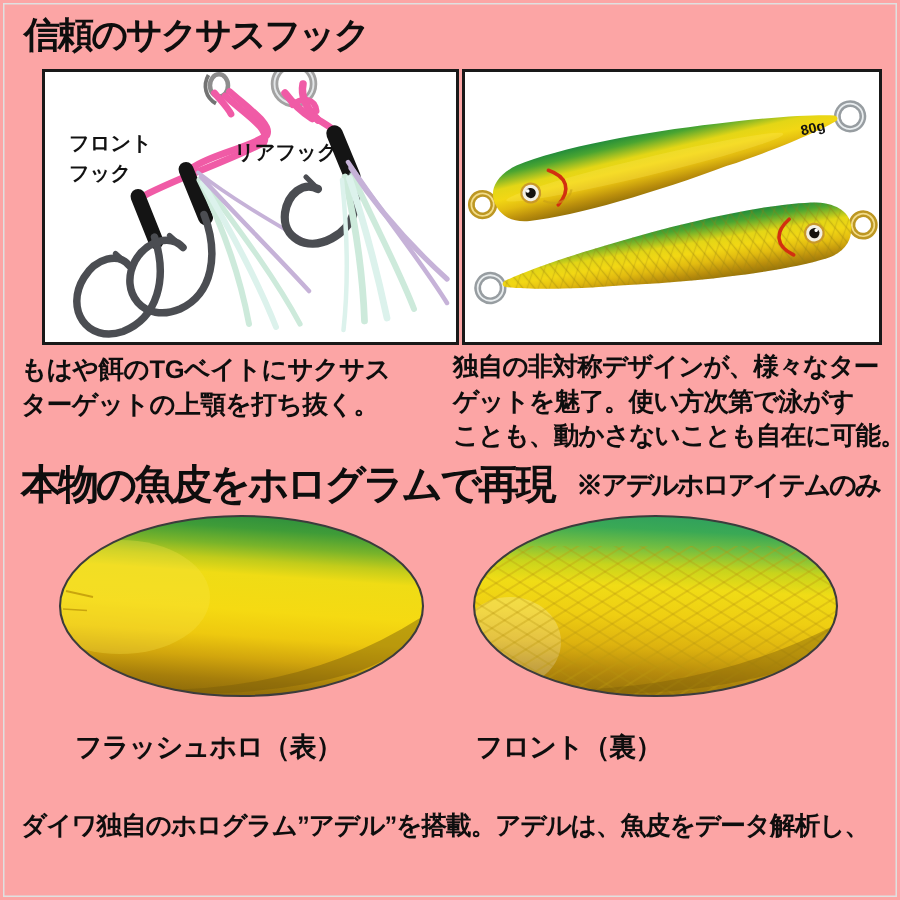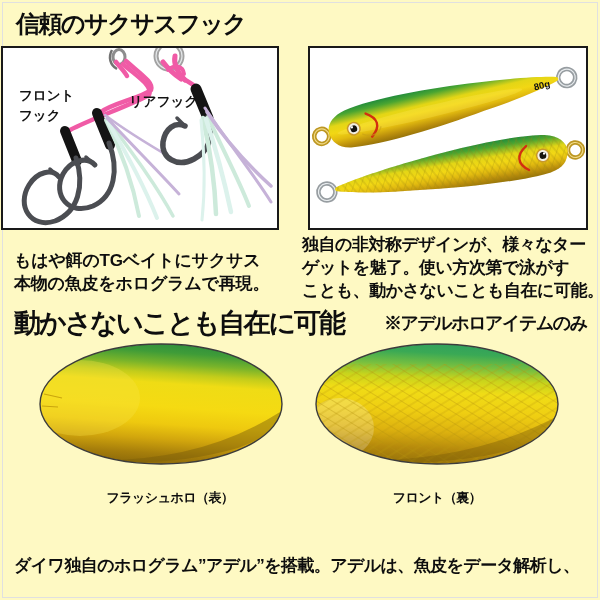--- a/index.html
+++ b/index.html
@@ -1,37 +1,37 @@
 <!DOCTYPE html>
 <html><head>
 <meta charset="utf-8">
 <style>
   html,body{margin:0;padding:0;background:#fff;}
   .page{
-    position:relative;width:600px;height:600px;background:#fef9c3;
+    position:relative;width:600px;height:600px;background:#fca5a5;
     font-family:"Liberation Sans",sans-serif;font-weight:700;color:#0e0e0e;
     overflow:hidden;
   }
   .frame{position:absolute;left:2px;top:2px;width:594px;height:594px;border:1px solid #e0e0e0;pointer-events:none;}
   .h1{position:absolute;top:8px;font-size:24px;line-height:32px;letter-spacing:-1.5px;white-space:nowrap;}
   .h1-left{left:16px;}
   .h1-right{left:318px;}
   .imgbox{position:absolute;top:46px;height:184px;border:2px solid #191919;background:#fff;box-sizing:border-box;}
-  .imgbox-left{left:1px;width:278px;}
+  .imgbox-left{left:28px;width:278px;}
   .imgbox-right{left:308px;width:280px;}
   .para{position:absolute;font-size:17px;line-height:23px;white-space:nowrap;}
-  .para-left{left:14px;top:249px;letter-spacing:-0.2px;}
+  .para-left{left:14px;top:235px;letter-spacing:-0.2px;}
   .para-right{left:302px;top:233px;letter-spacing:-0.5px;}
   .h2{position:absolute;left:14px;top:306px;font-size:27px;line-height:34px;letter-spacing:-2px;white-space:nowrap;}
   .note{position:absolute;left:358px;top:311px;font-size:18px;line-height:24px;letter-spacing:-1.5px;white-space:nowrap;margin-left:26px;}
   .ovals{position:absolute;left:0;top:336px;width:600px;height:136px;}
-  .caption{position:absolute;top:486px;width:240px;font-size:13px;line-height:24px;letter-spacing:-0.5px;text-align:center;white-space:nowrap;}
+  .caption{position:absolute;top:486px;width:240px;font-size:18px;line-height:24px;letter-spacing:-0.5px;text-align:left;white-space:nowrap;}
   .caption-left{left:50px;}
   .caption-right{left:317px;}
-  .para-bottom{left:14px;top:554px;letter-spacing:-0.6px;}
+  .para-bottom{left:14px;top:539px;letter-spacing:-0.6px;}
   svg{display:block;}
   svg text{font-family:"Liberation Sans",sans-serif;font-weight:700;fill:#121212;}
 </style>
 </head>
 <body>
 
 <div class="page">
   <div class="frame"></div>
 
   <div class="h1 h1-left">信頼のサクサスフック</div>
@@ -167,29 +167,29 @@
           <circle cx="-93" cy="1" r="5.5" fill="#f3efe4"></circle>
           <circle cx="-93" cy="1" r="3.4" fill="#15120e"></circle>
           <circle cx="-94.6" cy="-0.8" r="1.2" fill="#ffffff"></circle>
         </g>
       </g>
     </svg>
   </div>
 
   <div class="para para-left">
     <div>もはや餌のTGベイトにサクサス</div>
-    <div>本物の魚皮をホログラムで再現。</div>
+    <div>ターゲットの上顎を打ち抜く。</div>
   </div>
   <div class="para para-right">
     <div>独自の非対称デザインが、様々なター</div>
     <div>ゲットを魅了。使い方次第で泳がす</div>
     <div>ことも、動かさないことも自在に可能。</div>
   </div>
 
-  <div class="h2">動かさないことも自在に可能</div>
+  <div class="h2">本物の魚皮をホログラムで再現</div>
   <div class="note">※アデルホロアイテムのみ</div>
 
   <svg class="ovals" viewBox="0 0 600 136">
     <defs>
       <linearGradient id="ovalL" x1="0" y1="6" x2="0" y2="130" gradientUnits="userSpaceOnUse" gradientTransform="rotate(4 161 68)">
         <stop offset="0" stop-color="#2e8f3e"></stop>
         <stop offset="0.08" stop-color="#3f9c38"></stop>
         <stop offset="0.17" stop-color="#79b42a"></stop>
         <stop offset="0.25" stop-color="#c2cc1b"></stop>
         <stop offset="0.33" stop-color="#efdc15"></stop>

